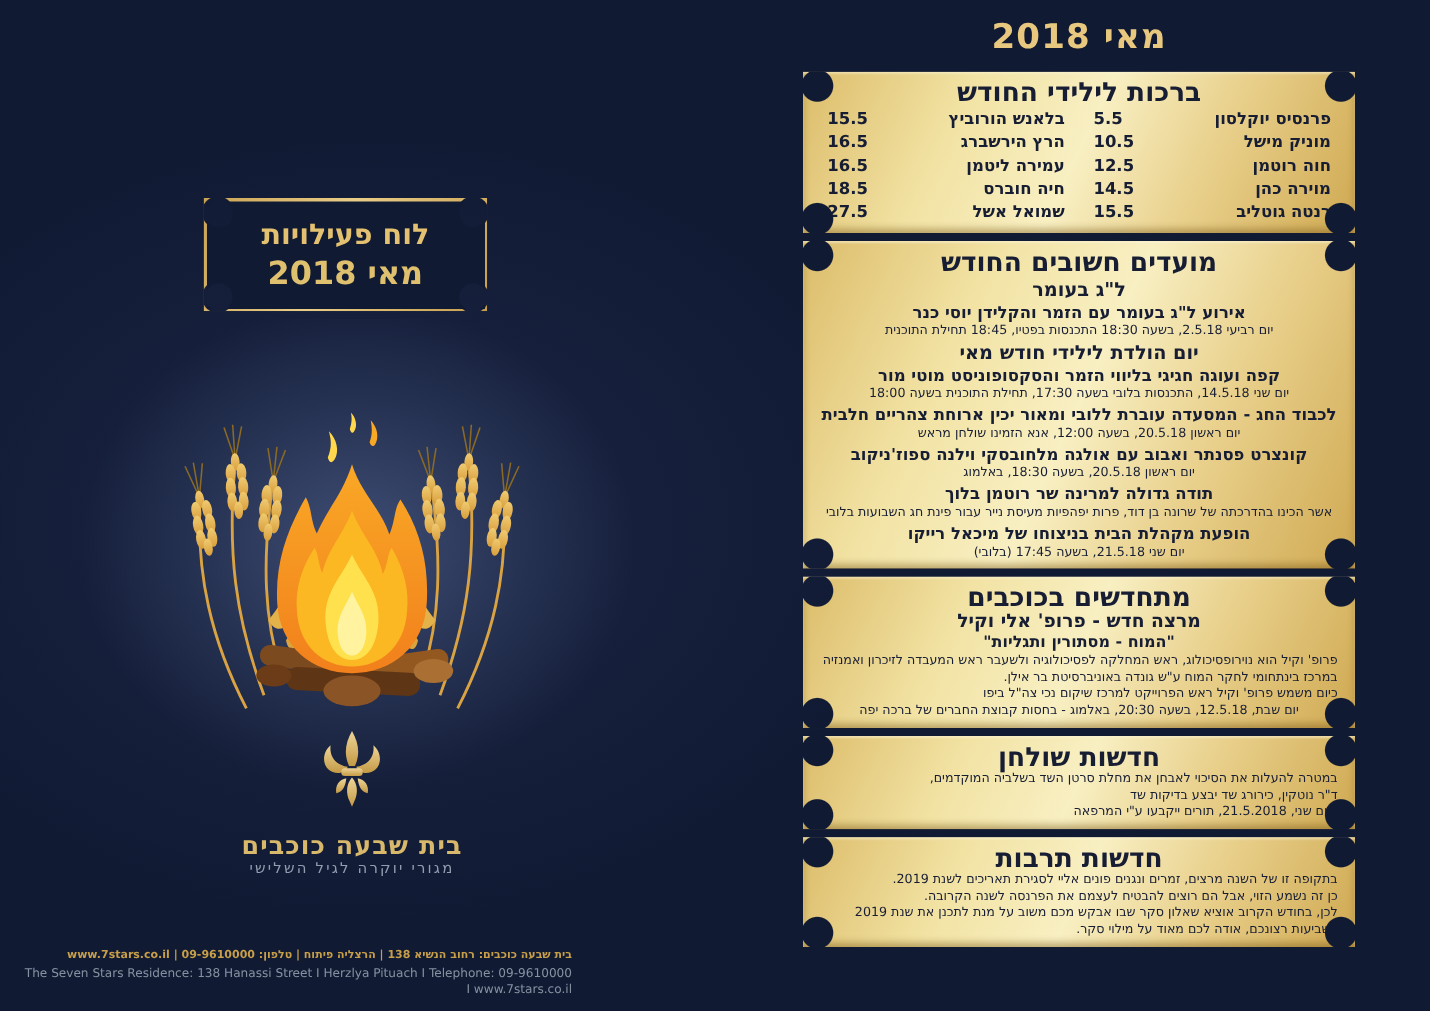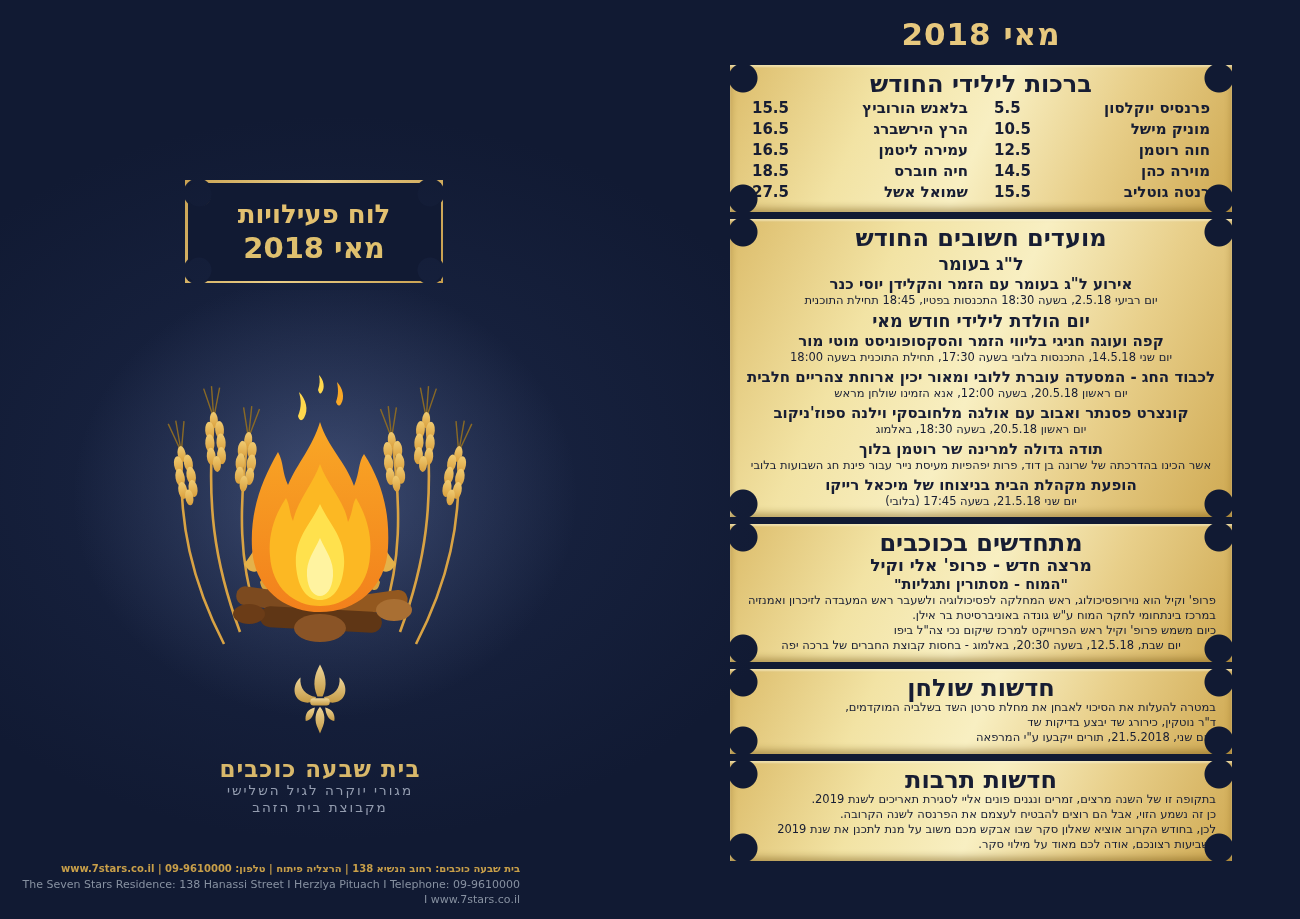--- a/index.html
+++ b/index.html
@@ -182,21 +182,20 @@
         <path d="M6,-8 C22,-10 32,-22 30,-38 C42,-28 43,-8 28,-1 C18,3 9,0 6,-8 Z"></path>
         <path d="M-6,-8 C-22,-10 -32,-22 -30,-38 C-42,-28 -43,-8 -28,-1 C-18,3 -9,0 -6,-8 Z"></path>
         <rect x="-15" y="-6" width="30" height="11" rx="5"></rect>
         <path d="M0,7 C8,16 9,29 3,41 L0,48 L-3,41 C-9,29 -8,16 0,7 Z"></path>
         <path d="M8,8 C18,10 24,18 22,29 C13,27 9,19 8,8 Z"></path>
         <path d="M-8,8 C-18,10 -24,18 -22,29 C-13,27 -9,19 -8,8 Z"></path>
       </g>
     </svg>
     <div class="logo-name">בית שבעה כוכבים</div>
     <div class="logo-tagline">מגורי יוקרה לגיל השלישי</div>
-    <div class="logo-tagline">מקבוצת בית הזהב</div>
   </div>
 
   <div class="footer">
     <div class="footer-he">בית שבעה כוכבים: רחוב הנשיא 138 | הרצליה פיתוח | טלפון: 09-9610000 | www.7stars.co.il</div>
     <div class="footer-en">The Seven Stars Residence: 138 Hanassi Street I Herzlya Pituach I Telephone: 09-9610000 I www.7stars.co.il</div>
   </div>
 
   <div class="right-col">
 
     <div class="month-title">מאי 2018</div>

